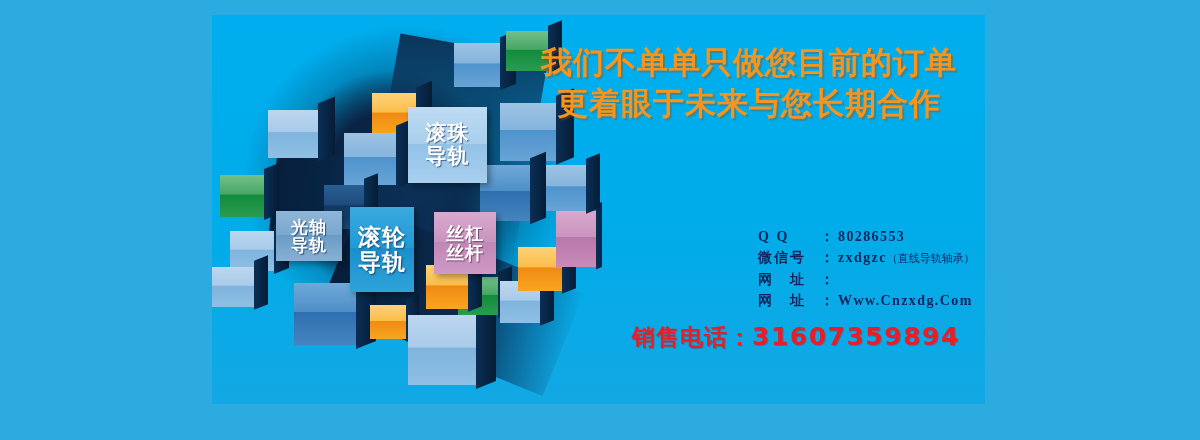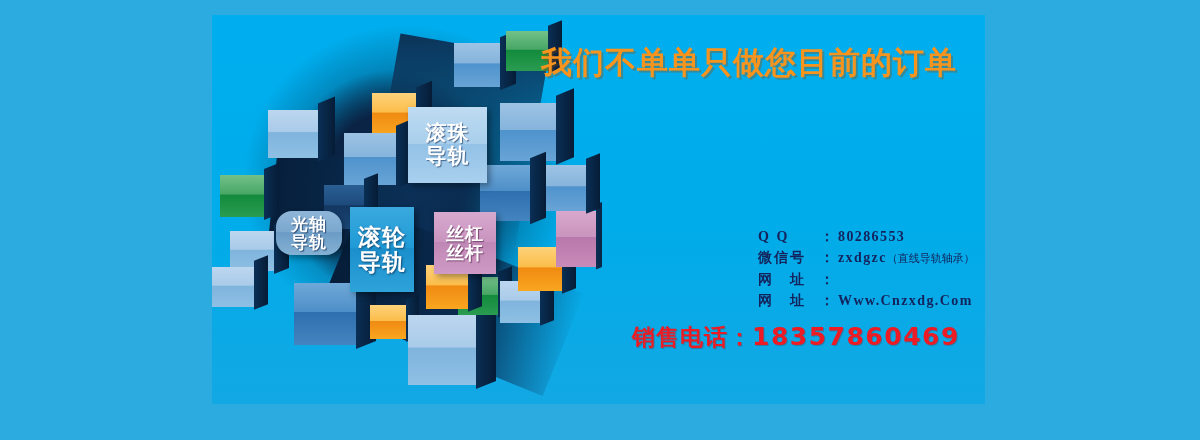--- a/index.html
+++ b/index.html
@@ -51,23 +51,23 @@
     text-shadow:1px 1px 1px rgba(0,0,0,.45);
     letter-spacing:1px;
     box-shadow:3px 3px 6px rgba(0,0,0,.35);
   }
   #cube-gunzhu{
     left:196px;top:92px;width:79px;height:76px;font-size:21px;
     background:linear-gradient(180deg,#bedbf2 0%,#a9cfec 48%,#93c2e6 49%,#a8cfee 100%);
     color:#ffffff;text-shadow:1px 1px 1px rgba(40,70,110,.75);
   }
   #cube-guangzhou{
-    left:64px;top:196px;width:66px;height:44px;font-size:17px;
+    left:64px;top:196px;width:66px;height:50px;font-size:17px;
     background:linear-gradient(180deg,#8fb6d8 0%,#7aa7ce 48%,#6b9cc6 49%,#85b1d4 100%);
-    color:#ffffff;text-shadow:1px 1px 1px rgba(25,55,95,.8);border-radius:16px;
+    color:#ffffff;text-shadow:1px 1px 1px rgba(25,55,95,.8);
   }
   #cube-gunlun{
     left:138px;top:192px;width:64px;height:85px;font-size:23px;
     background:linear-gradient(180deg,#3aa9de 0%,#1f9ad6 48%,#1a8fcc 49%,#2ea3da 100%);
     color:#ffffff;text-shadow:1px 1px 2px rgba(10,50,90,.8);
   }
   #cube-sigang{
     left:222px;top:197px;width:62px;height:62px;font-size:18px;
     background:linear-gradient(180deg,#d8a9cf 0%,#c894bf 48%,#bf87b5 49%,#cf9ac5 100%);
     color:#ffffff;text-shadow:1px 1px 1px rgba(90,40,80,.75);
@@ -264,20 +264,21 @@
           <span>丝杆</span>
         </span>
       </div>
 
     </div>
 
     <div class="content">
 
       <div class="headline">
         <div>我们不单单只做您目前的订单</div>
+        <div>更着眼于未来与您长期合作</div>
       </div>
 
 
       <div class="contact">
 
         <div class="row">
           <span class="k">Q Q</span>
           <span class="colon">：</span>
           <span class="v">80286553</span>
         </div>
@@ -296,19 +297,19 @@
 
         <div class="row">
           <span class="k">网　址</span>
           <span class="colon">：</span>
           <span class="v">Www.Cnzxdg.Com</span>
         </div>
 
       </div>
 
       <div class="phone">
-        <span class="lbl">销售电话：</span><span class="num">18357860469</span>
+        <span class="lbl">销售电话：</span><span class="num">31607359894</span>
       </div>
 
     </div>
 
   </div>
 </div>
 
 </body></html>

